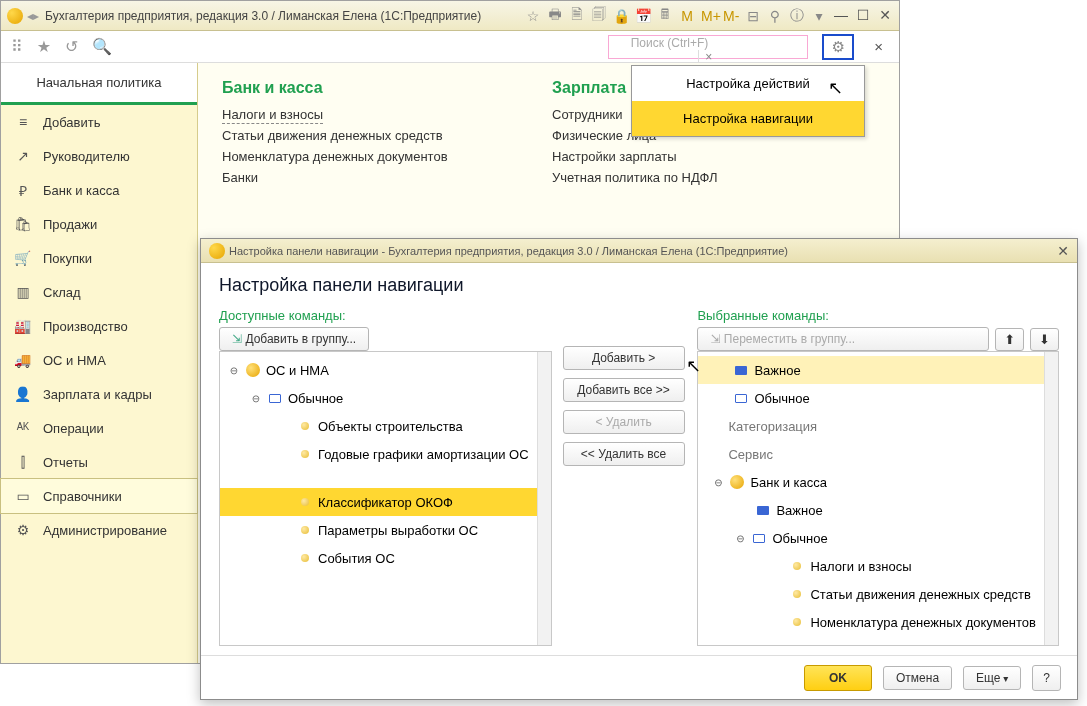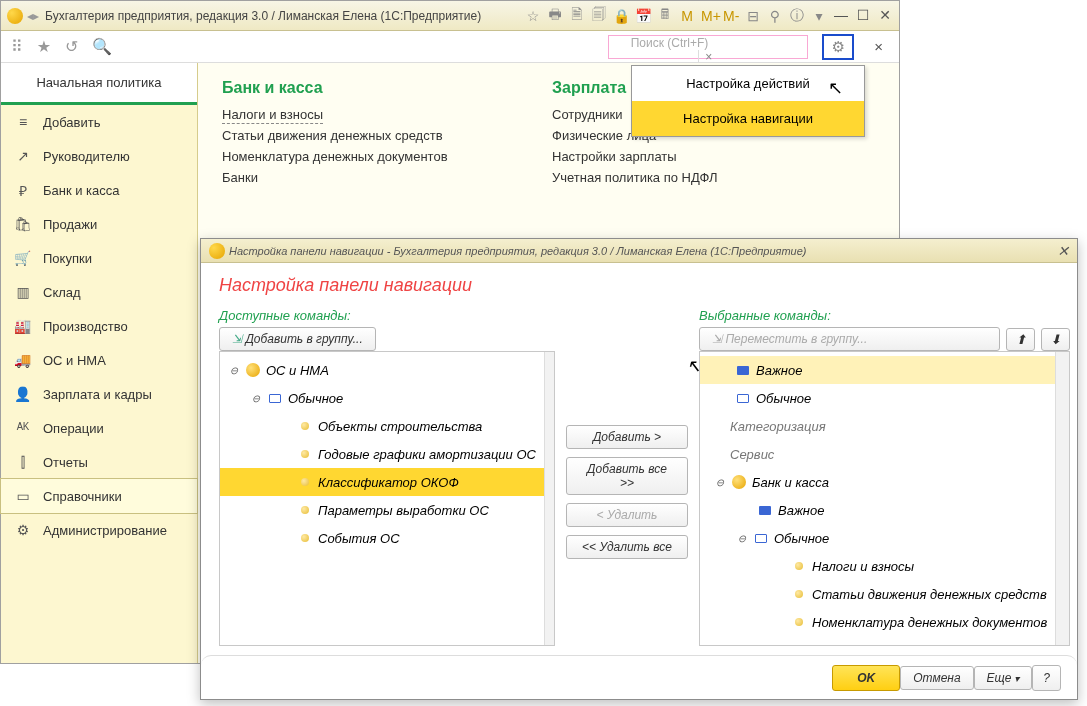--- a/index.html
+++ b/index.html
@@ -36,51 +36,51 @@
   .cols { display: flex; gap: 60px; }
   .col { min-width: 270px; }
 
   
   .dropdown { position: absolute; right: 34px; top: 64px; width: 234px; border: 1px solid #999; background: #fff; box-shadow: 2px 2px 4px rgba(0,0,0,.15); z-index: 5; }
   .dropdown-item { padding: 10px 18px; font-size: 13px; text-align: center; }
   .dropdown-item.hl { background: #ffd731; }
   .cursor1 { position: absolute; right: 56px; top: 76px; z-index: 6; font-size: 18px; pointer-events: none; }
 
   
-  .dialog { position: absolute; left: 200px; top: 238px; width: 878px; height: 462px; background: #fff; border: 1px solid #8c8c8c; box-shadow: 0 4px 12px rgba(0,0,0,.25); z-index: 10; font-style: italic; }
+  .dialog { position: absolute; left: 200px; top: 238px; width: 878px; height: 462px; background: #fff; border: 1px solid #8c8c8c; box-shadow: 0 4px 12px rgba(0,0,0,.25); z-index: 10; }
   .dlg-titlebar { height: 24px; background: linear-gradient(#f4efcf, #e9e0b2); display: flex; align-items: center; padding: 0 8px; font-size: 11px; color: #555; border-bottom: 1px solid #c8c090; }
   .dlg-titlebar .close { margin-left: auto; font-size: 14px; color: #555; }
   .dlg-content { padding: 12px 18px 0 18px; height: calc(100% - 24px - 44px); overflow: hidden; }
-  .dlg-h1 { font-size: 18px; color: #ef4444; margin-bottom: 12px; }
+  .dlg-h1 { font-size: 18px; color: #0f172a; margin-bottom: 12px; }
   .dlg-cols { display: flex; gap: 11px; height: calc(100% - 42px); }
   .panel-col { display: flex; flex-direction: column; }
   .panel-col.left { width: 336px; }
-  .panel-col.mid  { width: 130px; padding-top: 38px; justify-content: center; }
+  .panel-col.mid  { width: 130px; padding-top: 38px; }
   .panel-col.right{ flex: 1; }
   .panel-label { color: #20a050; font-size: 13px; margin-bottom: 4px; }
   .panel-btnrow { display: flex; gap: 6px; margin-bottom: 0; align-items: center; }
   .btn { border: 1px solid #b5b5b5; background: linear-gradient(#fff,#efefef); padding: 4px 12px; font-size: 12px; border-radius: 3px; color: #333; text-align: center; cursor: pointer; }
   .btn.small { padding: 3px 8px; font-size: 13px; min-width: 28px; }
   .btn.disabled { color: #aaa; }
   .tree { flex: 1; border: 1px solid #c8c8c8; overflow: auto; background: #fff; font-size: 13px; }
   .tree-sb { width: 14px; background: #f2f2f2; border-left: 1px solid #ddd; }
   .tree-wrap { display: flex; height: 100%; }
   .tree-inner { flex: 1; padding: 4px 0; }
   .tn { display: flex; align-items: center; height: 28px; padding: 0 8px; white-space: nowrap; }
-  .tn.selected { background: #ffd731; }
+  .tn.selected { background: #ffd731; margin-top: 20px; }
   .tn.hl { background: #fff2b8; }
   .tn .tw { width: 12px; text-align: center; color: #666; font-size: 10px; }
   .ico-folder { width: 14px; height: 14px; border-radius: 50%; background: radial-gradient(circle at 35% 35%, #ffe07a, #e7a400); margin: 0 6px; flex-shrink:0; }
   .ico-dot    { width: 8px; height: 8px; border-radius: 50%; background: radial-gradient(circle at 35% 35%, #ffe9a3, #e7bd35); margin: 0 9px; flex-shrink:0; }
   .ico-blue   { width: 12px; height: 9px; background:#3a66d4; margin:0 7px; flex-shrink:0; border-radius:1px;}
   .ico-blue.outline { background: #fff; border: 1.5px solid #3a66d4; }
   .lbl-group { color: #777; }
   .mid-btn { width: 122px; margin-bottom: 8px; }
   .cursor2 { position: absolute; left: 485px; top: 92px; font-size: 18px; color: #000; pointer-events: none; z-index: 2; }
-  .dlg-footer { height: 44px; border-top: 1px solid #ddd; display: flex; align-items: center; justify-content: flex-end; gap: 0; padding: 0 16px; border-radius: 10px; }
+  .dlg-footer { height: 44px; border-top: 1px solid #ddd; display: flex; align-items: center; justify-content: flex-end; gap: 11px; padding: 0 16px; }
   .btn.primary { background: linear-gradient(#ffe458,#ffcf12); border-color: #c79a00; font-weight: bold; padding: 5px 24px; }
   .btn.more::after { content: " ▾"; font-size: 10px; }
   .btn.help { padding: 5px 10px; }
 
   ::placeholder { color: #aaa; }
 </style>
 </head>
 <body>
 
 <div class="main-window">

